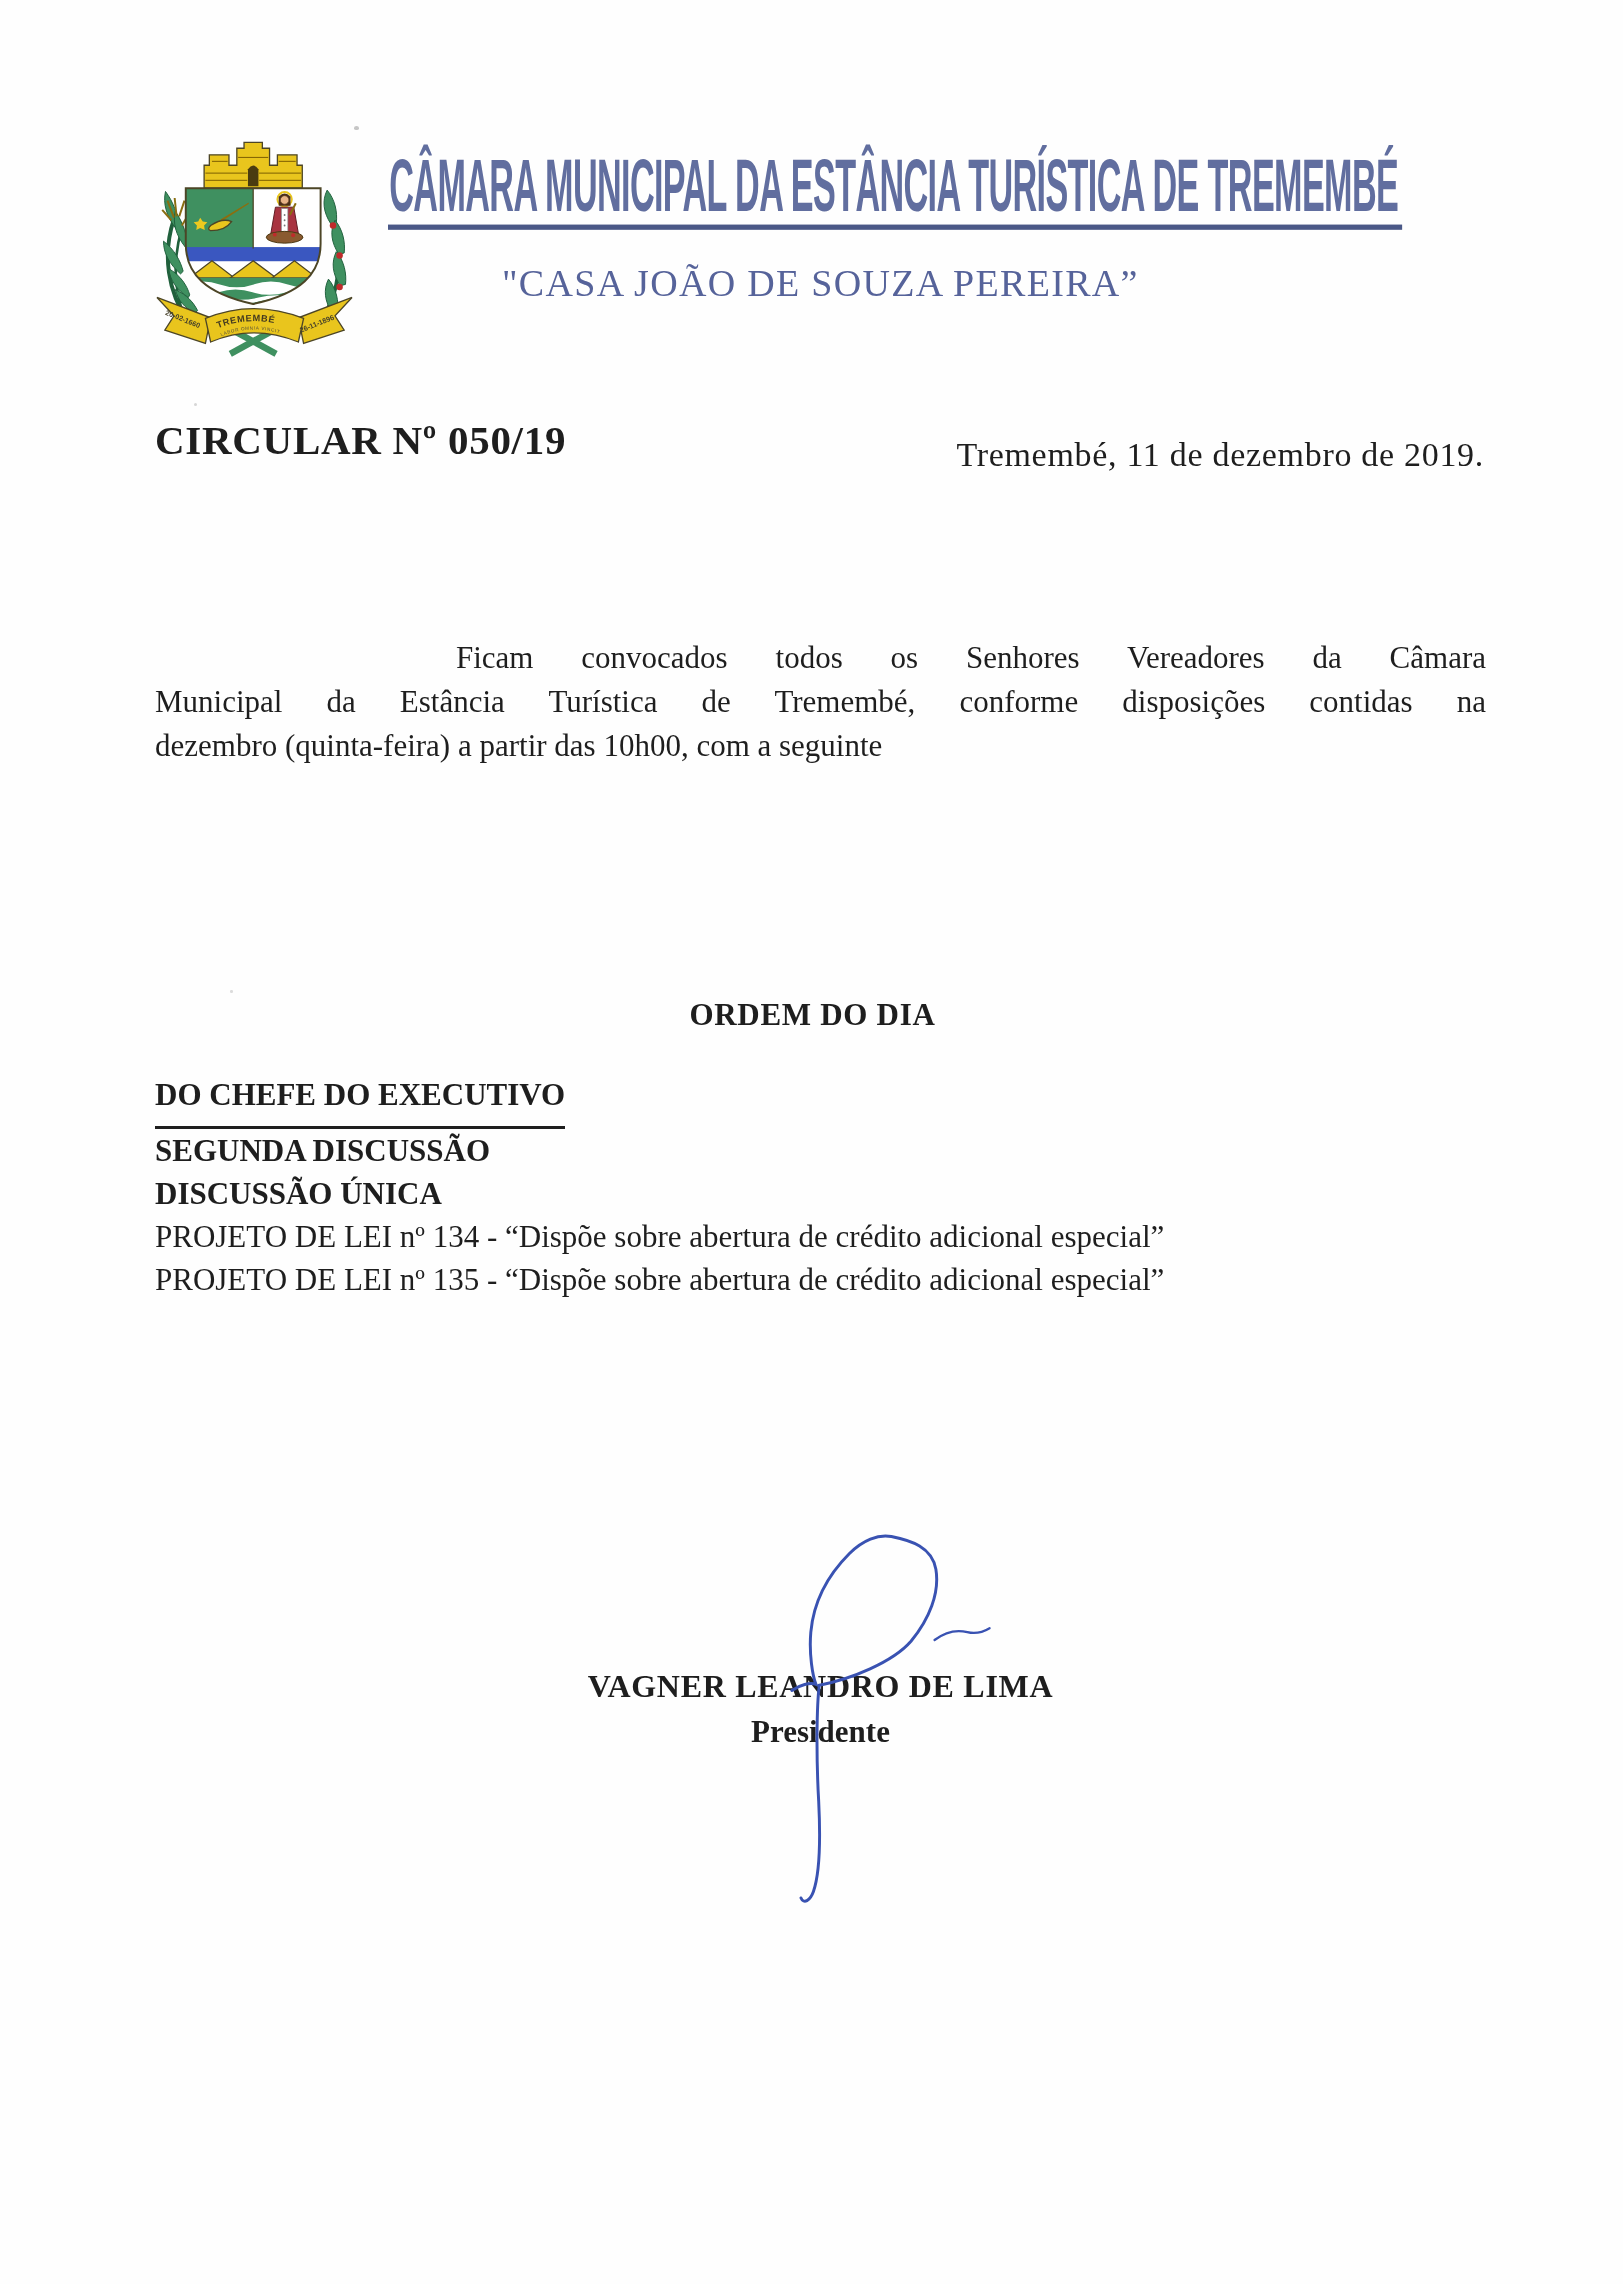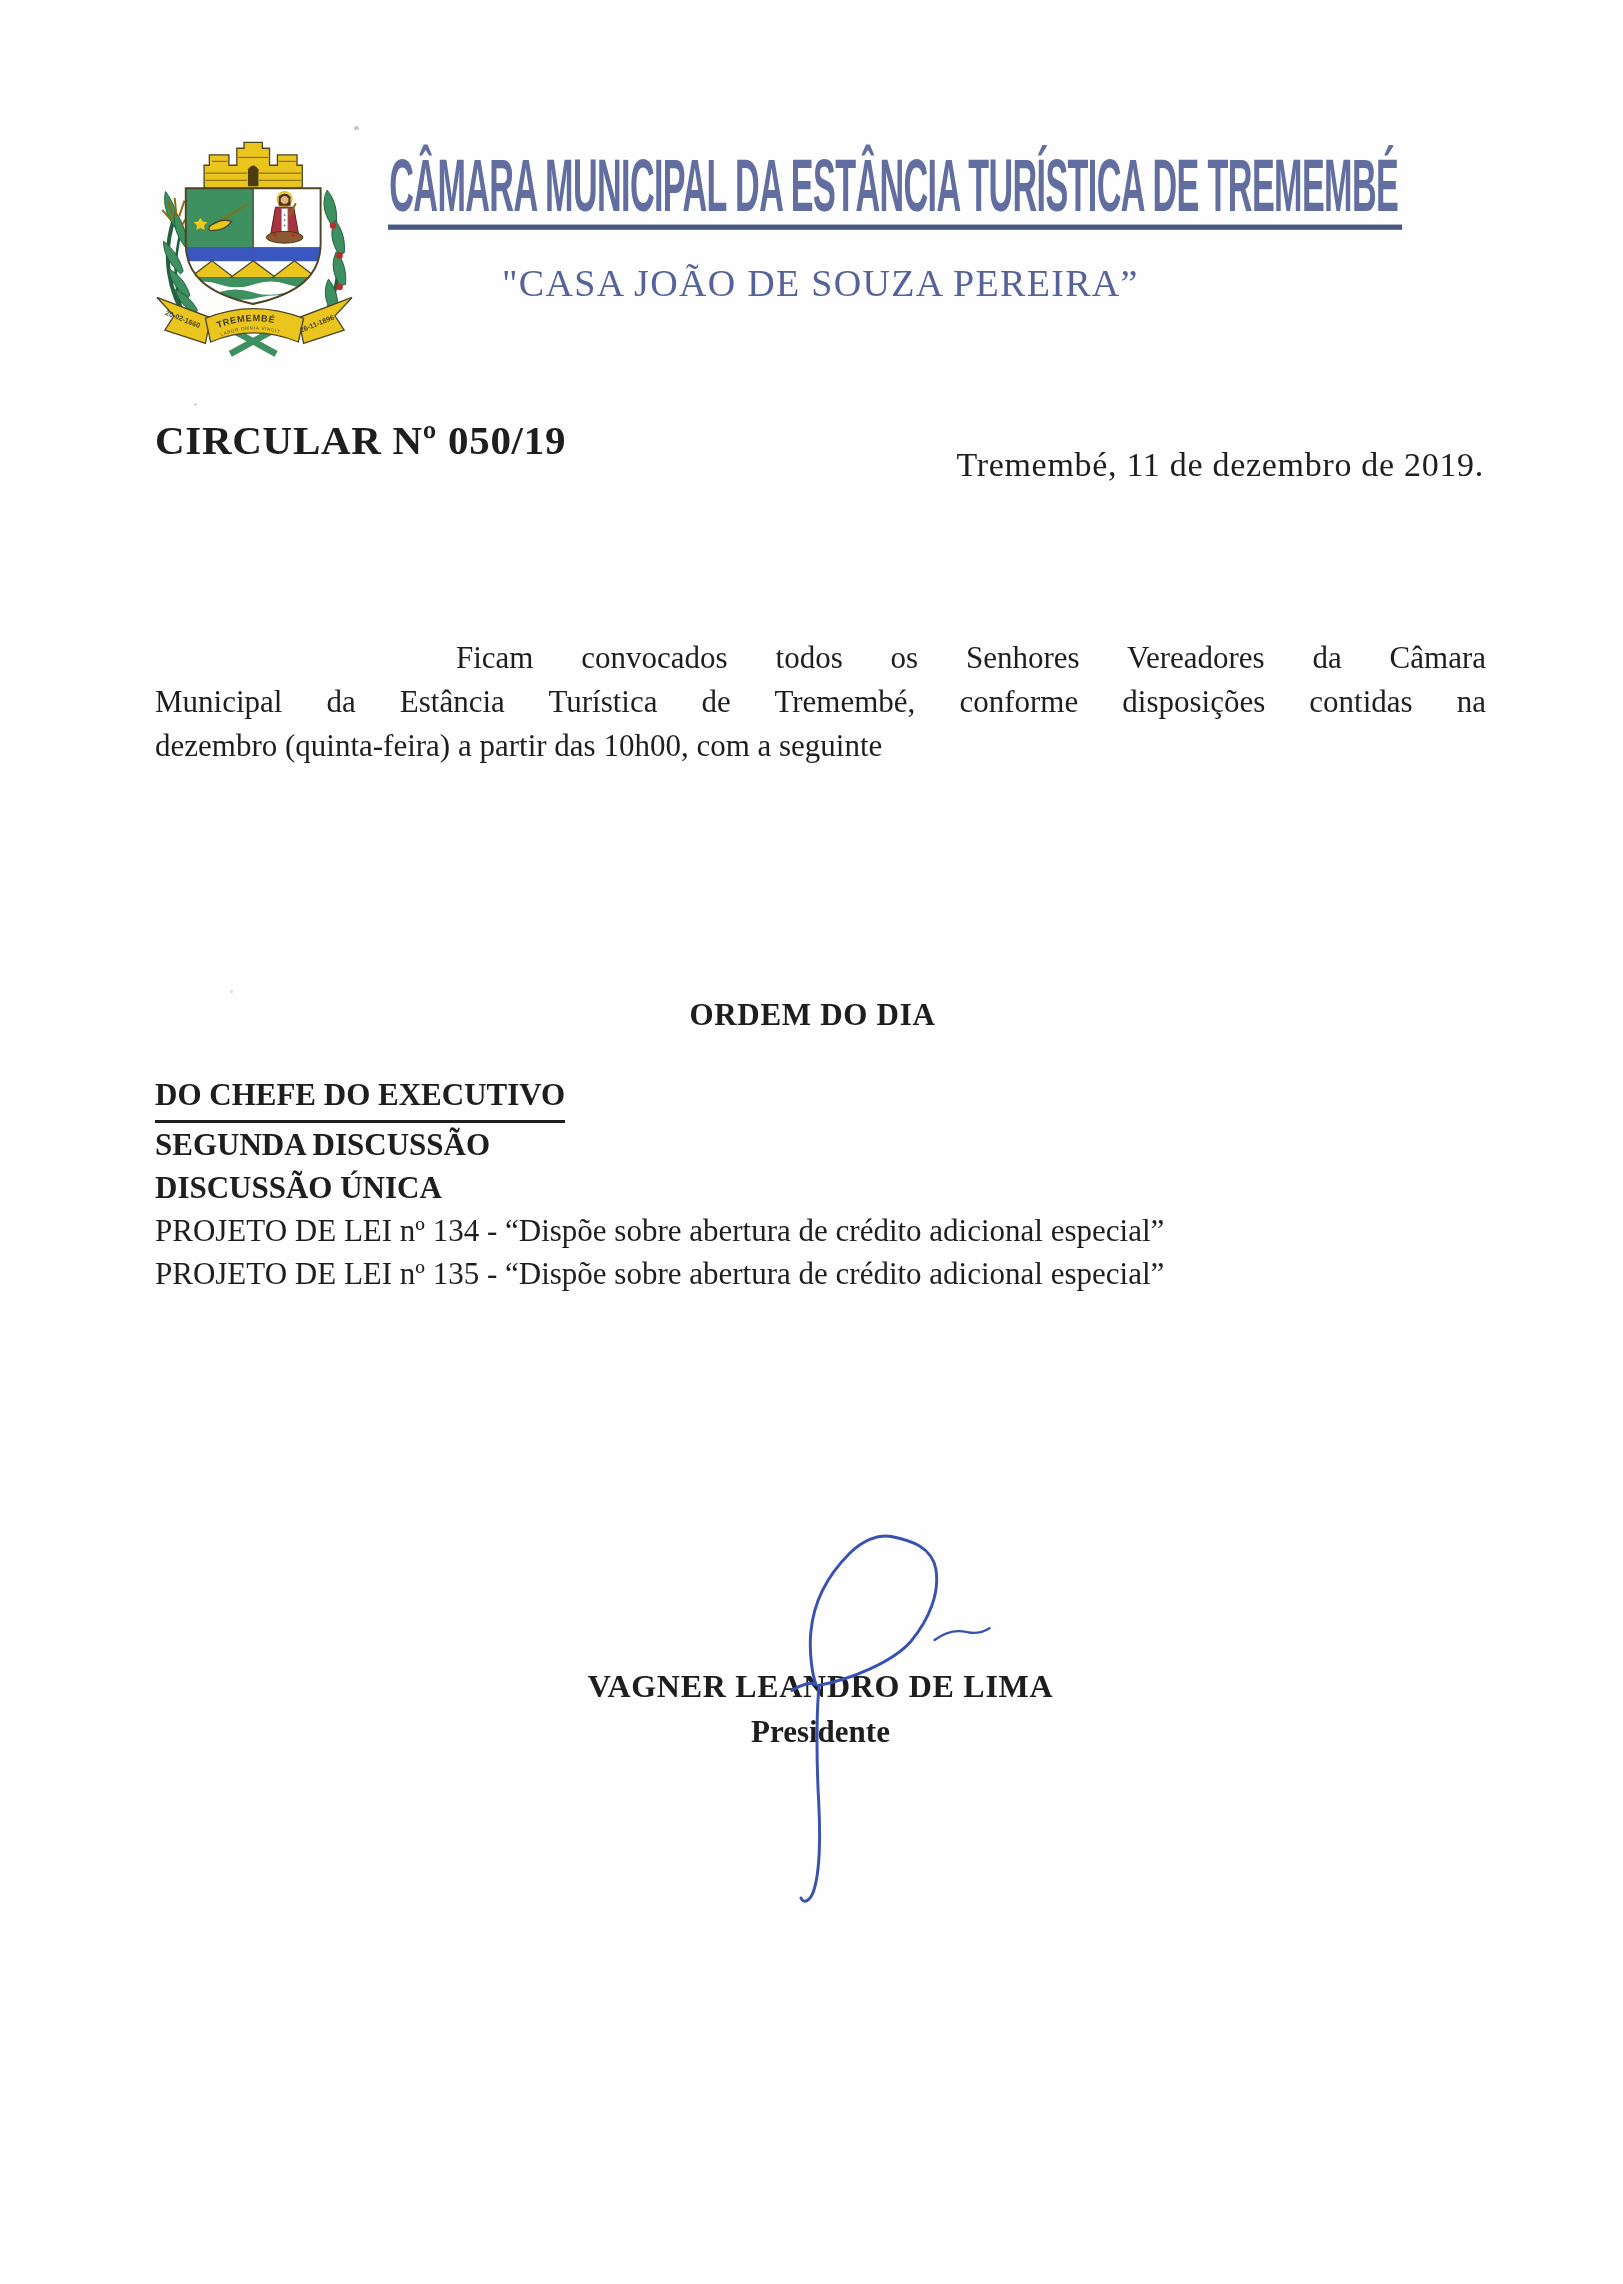--- a/index.html
+++ b/index.html
@@ -27,36 +27,36 @@
   .casa{
     position:absolute; left:502px; top:261px; font-size:38px;
     color:var(--casa_blue); letter-spacing:1.3px; white-space:nowrap;
   }
   
   .circular{
     position:absolute; left:155px; top:416px; font-size:41px; font-weight:bold;
     letter-spacing:0.7px; white-space:nowrap;
   }
   .dateline{
-    position:absolute; right:140px; top:446px; font-size:34px; letter-spacing:0.7px;
+    position:absolute; right:140px; top:436px; font-size:34px; letter-spacing:0.7px;
     white-space:nowrap;
   }
   
   .bodypara{position:absolute; left:155px; top:636px; width:1331px; font-size:31px; line-height:44px;}
   .bline{width:100%;}
   .bline.first{text-indent:301px;}
   .jl{text-align:justify; text-align-last:justify;}
   .ordem{
     position:absolute; left:147px; top:997px; width:1331px; text-align:center;
     font-size:31px; font-weight:bold; letter-spacing:0.7px;
   }
   .orderlist{position:absolute; left:155px; top:1073px; width:1331px; font-size:31px; line-height:43px;}
   .oline{width:100%;}
   .bold{font-weight:bold;}
-  .ul{display:inline-block; border-bottom:3.9px solid var(--ink); padding-bottom:8px; line-height:1.1;}
+  .ul{display:inline-block; border-bottom:3.9px solid var(--ink); padding-bottom:14px; line-height:1.1;}
   
   .sigblock{position:absolute; left:155px; top:1651px; width:1331px; text-align:center;}
   .signame{font-size:32px; font-weight:bold; letter-spacing:0.7px;margin-top:17px;}
   .sigrole{font-size:31px; font-weight:bold; margin-top:8.5px;text-align:center;}
   .signature-svg{position:absolute; left:746px; top:1526px; width:275px; height:393px; pointer-events:none;}
   .signature-svg path{stroke:var(--signature_blue); fill:none; stroke-linecap:round;}
   
   .f-gold{fill:var(--emblem_gold); stroke:var(--emblem_outline); stroke-width:2;}
   .f-green{fill:var(--emblem_green);}
   .f-white{fill:#ffffff;}

